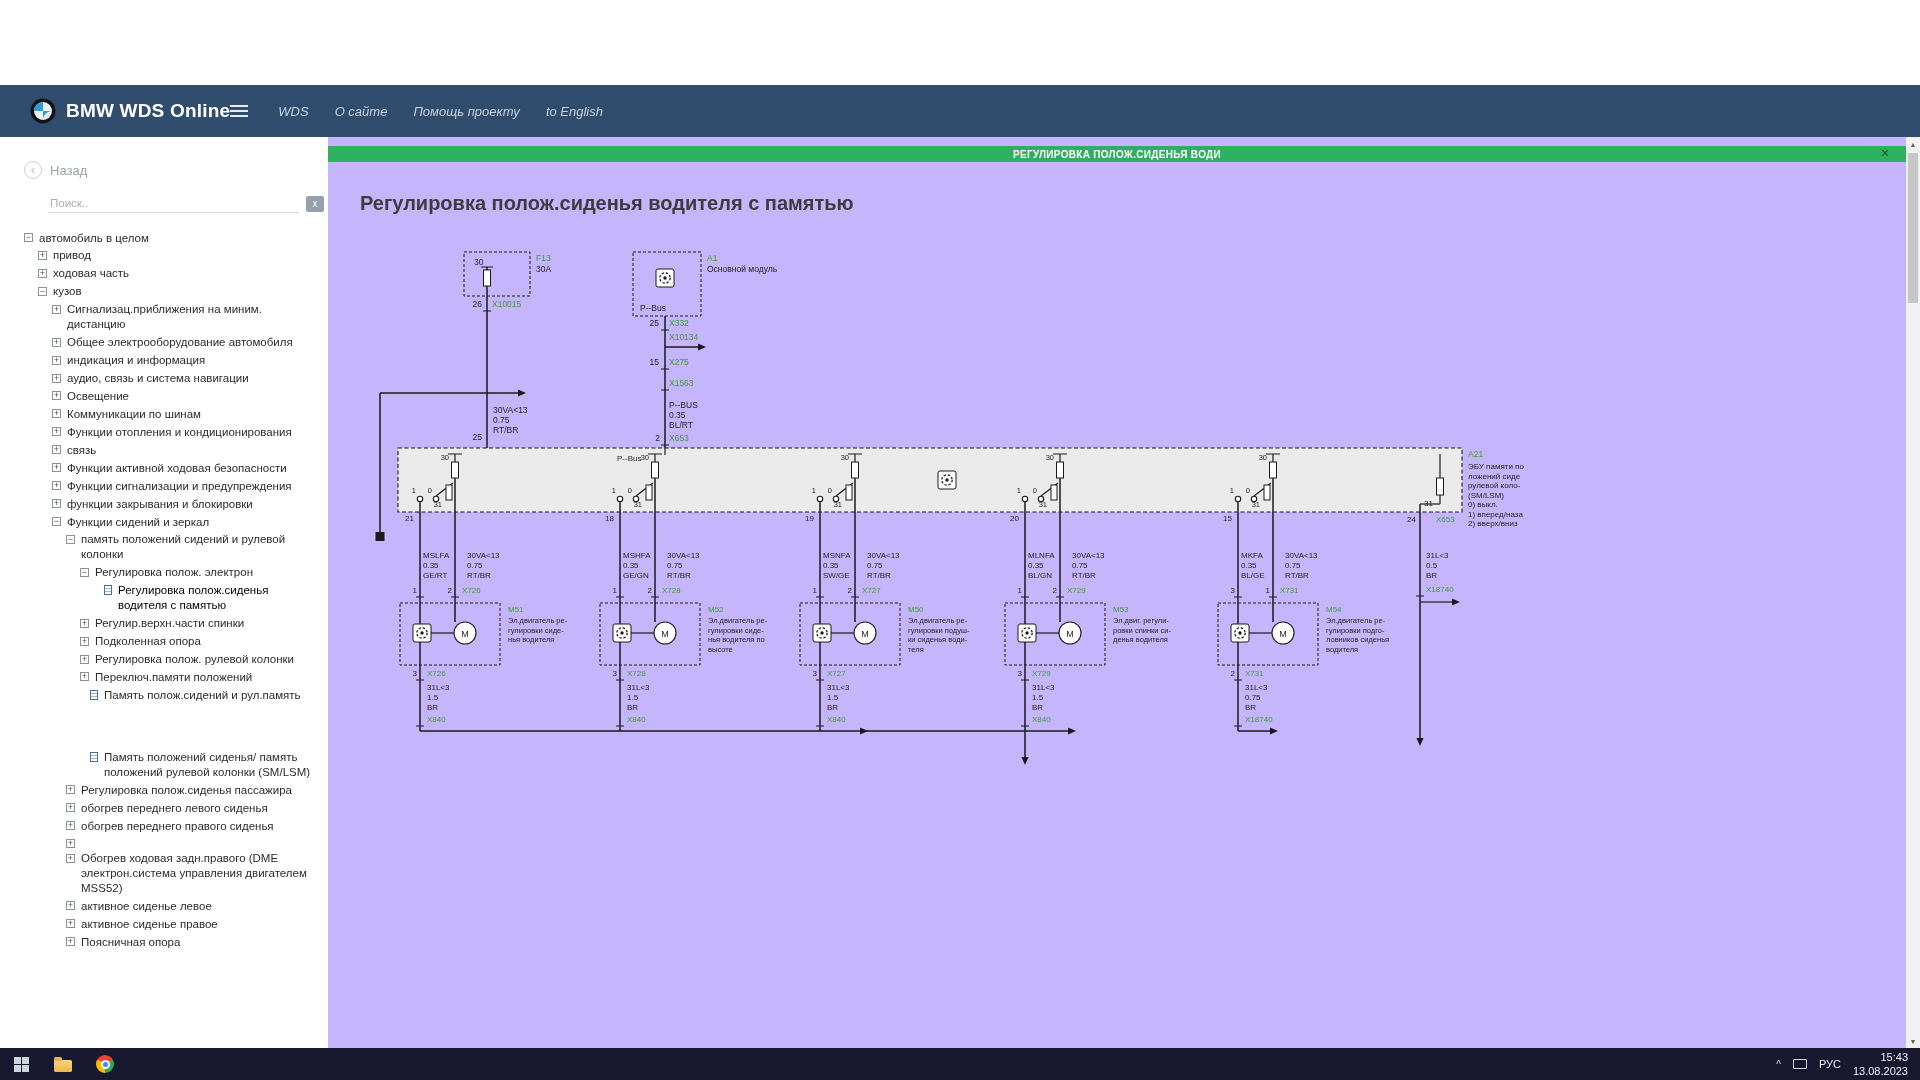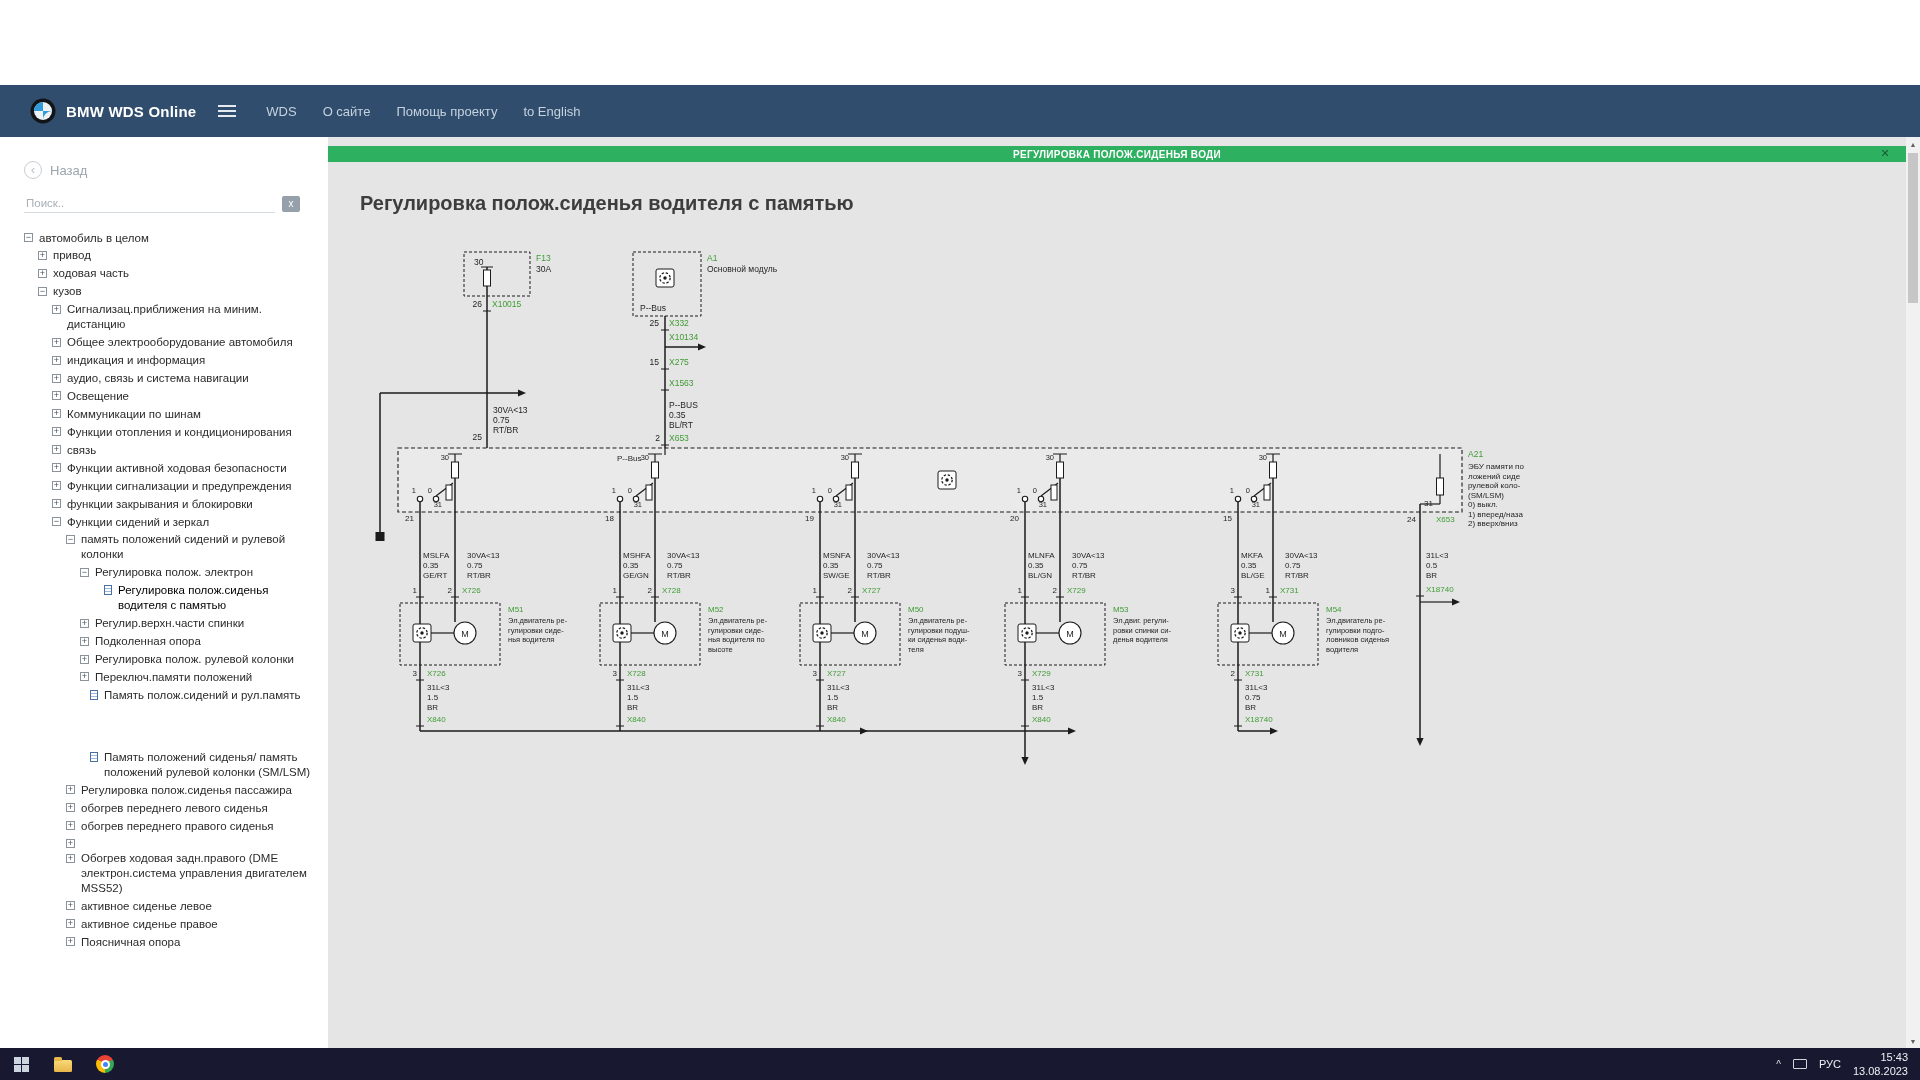--- a/index.html
+++ b/index.html
@@ -3,42 +3,42 @@
 <meta charset="utf-8">
 <style>
   *{margin:0;padding:0;box-sizing:border-box;}
   html,body{width:1920px;height:1080px;overflow:hidden;}
   body{font-family:"Liberation Sans","DejaVu Sans",sans-serif;background:#fff;color:#2e2e2e;}
   .screen{width:1920px;height:1080px;display:flex;flex-direction:column;overflow:hidden;}
   .browser-top{height:85px;background:#fff;flex-shrink:0;}
   
   .navbar{height:52px;background:#304d6d;display:flex;align-items:center;padding-left:30px;color:#fff;flex-shrink:0;}
   .logo{width:26px;height:26px;margin-right:10px;flex-shrink:0;}
-  .brand{font-size:15px;font-weight:bold;letter-spacing:.2px;margin-right:22px;white-space:nowrap;}
+  .brand{font-size:19px;font-weight:bold;letter-spacing:.2px;white-space:nowrap;}
   .hamburger{display:flex;flex-direction:column;gap:3px;margin-right:30px;cursor:pointer;}
   .hamburger span{display:block;width:18px;height:2px;background:#e6ebf1;}
-  .nav-links{display:flex;gap:26px;font-size:13px;color:#c6d2de;}
+  .nav-links{display:flex;gap:26px;font-size:13px;color:#c6d2de;font-style:italic;}
   .nav-link{cursor:pointer;white-space:nowrap;}
   
   .content{flex:1;display:flex;min-height:0;background:#fff;}
   .sidebar{width:328px;background:#fff;padding:24px 0 0 24px;overflow:hidden;flex-shrink:0;}
   .back-row{display:flex;align-items:center;gap:8px;color:#9aa4ad;font-size:13px;cursor:pointer;width:fit-content;}
   .back-circle{width:18px;height:18px;border:1px solid #c7ced5;border-radius:50%;display:flex;align-items:center;justify-content:center;color:#b9c1c9;font-size:13px;line-height:1;padding-bottom:2px;}
-  .search-row{display:flex;align-items:center;margin-top:15px;width:276px;}
+  .search-row{display:flex;align-items:center;margin-top:15px;width:276px;margin-left:24px;}
   .search-input{flex:1;border:none;border-bottom:1px solid #d4d9de;font-size:11.5px;padding:3px 2px;color:#555;outline:none;background:#fff;font-family:inherit;}
   .search-input::placeholder{color:#a7b0b8;}
   .search-clear{width:18px;height:16px;background:#95a0ab;color:#fff;font-size:10px;border:none;border-radius:2px;margin-left:7px;line-height:15px;text-align:center;cursor:pointer;font-family:inherit;}
   .tree{margin-top:16px;font-size:11.5px;color:#2b2b2b;padding-right:8px;}
   .tree-item{display:flex;align-items:flex-start;gap:6px;padding-top:1.5px;padding-bottom:1.5px;line-height:1.3;cursor:pointer;}
   .tree-toggle{flex:0 0 auto;width:9px;height:9px;border:1px solid #8a939c;color:#49525a;font-size:9px;line-height:7px;text-align:center;margin-top:2.5px;background:#fff;}
   .tree-doc{flex:0 0 auto;width:8px;height:10px;border:1px solid #4a6fa5;margin-top:2px;background:repeating-linear-gradient(to bottom,#fff 0 2px,#9fb7d8 2px 3px);}
   .tree-label{min-width:0;}
   .tree-item.selected{color:#000;}
   
-  .main{flex:1;min-width:0;display:flex;flex-direction:column;background:#e5e5e5;}
+  .main{flex:1;min-width:0;display:flex;flex-direction:column;background:#c4b5fd;}
   .banner{margin-top:9px;height:16px;background:#2db160;color:#fff;font-size:10px;font-weight:bold;display:flex;align-items:center;justify-content:center;position:relative;letter-spacing:.3px;flex-shrink:0;}
   .banner-close{position:absolute;right:16px;top:1px;color:#1a5b35;font-size:11px;cursor:pointer;font-weight:normal;}
   .page-title{margin:30px 0 0 32px;font-size:20px;font-weight:600;color:#3d3d3d;}
   .diagram-wrap{margin:25px 0 0 28px;}
   .diagram-wrap text{font-family:"Liberation Sans","DejaVu Sans",sans-serif;}
   
   .scrollbar{width:14px;background:#f1f1f1;display:flex;flex-direction:column;flex-shrink:0;}
   .sb-btn{height:14px;display:flex;align-items:center;justify-content:center;font-size:7px;color:#606060;cursor:pointer;flex-shrink:0;}
   .sb-thumb{margin:2px 2px 0 2px;height:150px;background:#c6c6c6;cursor:pointer;flex-shrink:0;}
   .sb-track{flex:1;}

